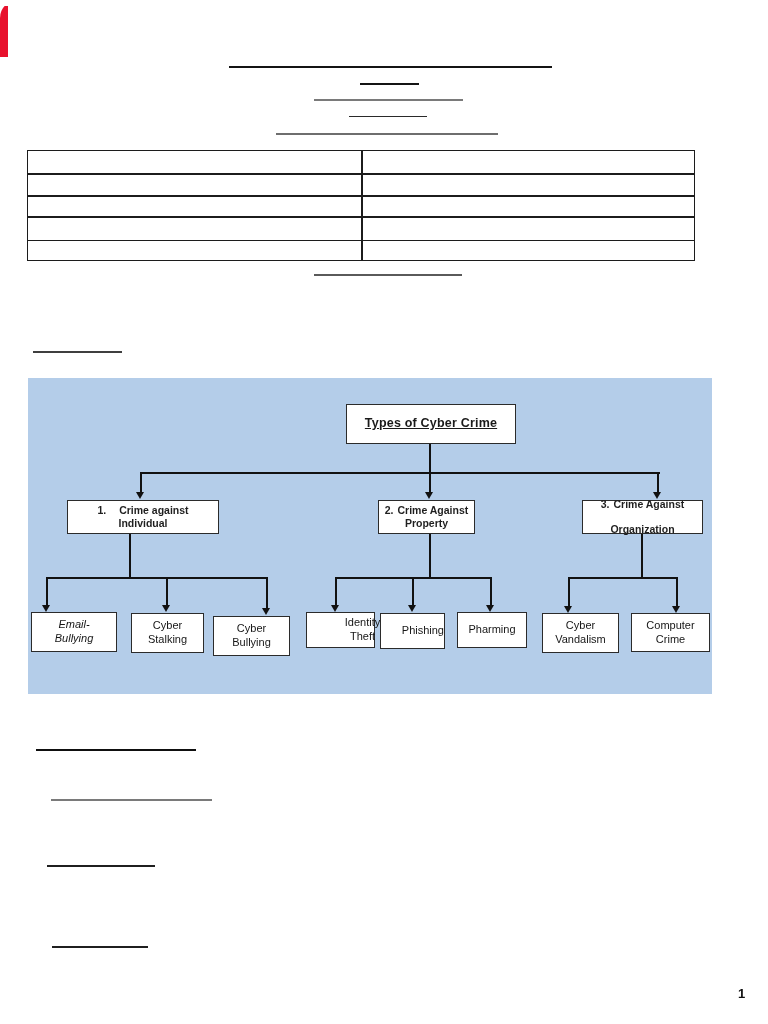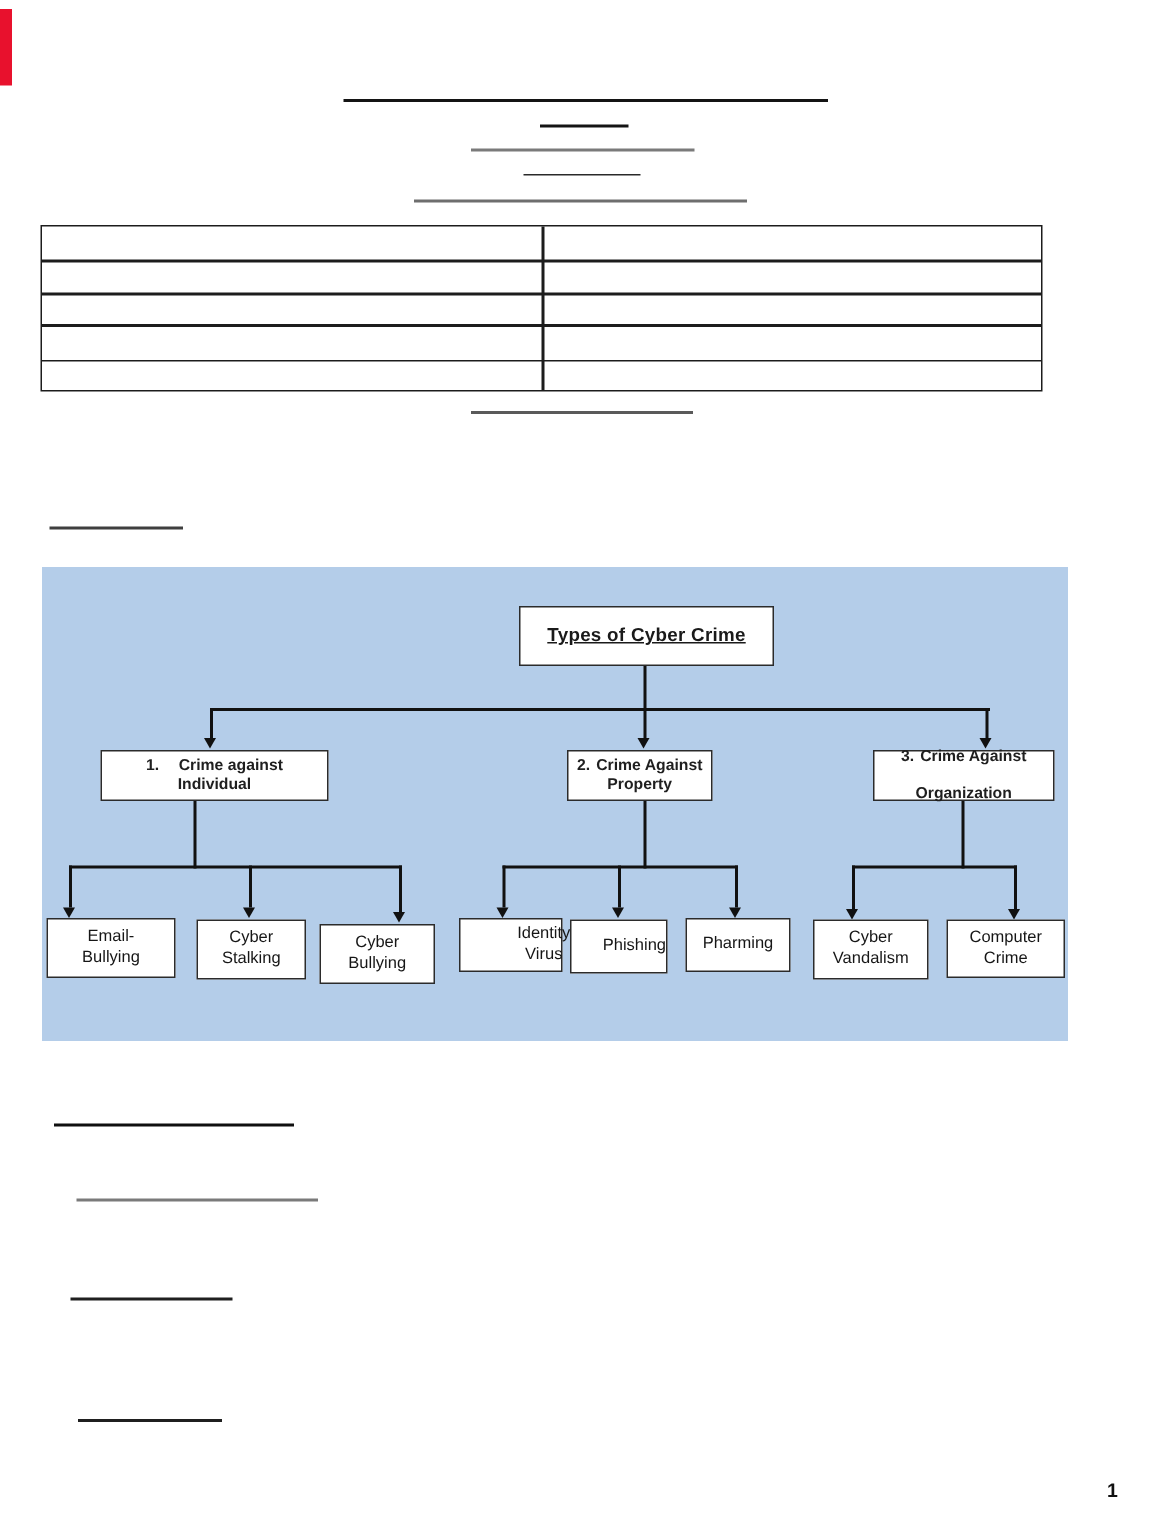--- a/index.html
+++ b/index.html
@@ -1,17 +1,17 @@
 <!DOCTYPE html>
 <html><head>
 <meta charset="utf-8">
 <style>
   html,body{margin:0;padding:0;background:#ffffff;}
   .page{position:relative;width:768px;height:1024px;background:#ffffff;overflow:hidden;
-        font-family:"Liberation Sans",sans-serif;color:#1a1a1a;}
+        font-family:"Liberation Sans",sans-serif;color:#1a1a1a;border-radius:18px;}
   .rline{position:absolute;}            
   .red-marker{position:absolute;left:0;top:6px;width:8px;height:51px;}
   
   .doc-table{position:absolute;left:27px;top:150px;width:668px;height:111px;
              border:1px solid #1c1c1c;box-sizing:border-box;}
   .doc-row{box-sizing:border-box;width:100%;}
   .doc-col-divider{position:absolute;left:333px;top:0;bottom:0;width:2px;background:#1c1c1c;}
   
   .diagram{position:absolute;left:28px;top:378px;width:684px;height:316px;}
   .dbox{position:absolute;background:#ffffff;border:1.5px solid #2b2b2b;box-sizing:border-box;
@@ -102,35 +102,35 @@
     <div class="linev" style="left:462px;top:199px;height:28px;"></div>
     <div class="arrow-down" style="left:458px;top:227px;"></div>
 
     <div class="linev" style="left:613px;top:156px;height:45px;"></div>
     <div class="lineh" style="left:540px;top:199px;width:110px;"></div>
     <div class="linev" style="left:540px;top:199px;height:29px;"></div>
     <div class="arrow-down" style="left:536px;top:228px;"></div>
     <div class="linev" style="left:648px;top:199px;height:29px;"></div>
     <div class="arrow-down" style="left:644px;top:228px;"></div>
 
-    <div class="dbox leaf-box" style="left:3px;top:234px;width:86px;height:40px;">
+    <div class="dbox leaf-box" style="left:3px;top:234px;width:86px;height:40px;font-style:italic;">
       <div>Email-</div>
       <div>Bullying</div>
     </div>
     <div class="dbox leaf-box" style="left:103px;top:235px;width:73px;height:40px;">
       <div>Cyber</div>
       <div>Stalking</div>
     </div>
     <div class="dbox leaf-box" style="left:185px;top:238px;width:77px;height:40px;">
       <div>Cyber</div>
       <div>Bullying</div>
     </div>
     <div class="dbox leaf-box" style="left:278px;top:234px;width:69px;height:36px;padding-left:44px;">
       <div>Identity</div>
-      <div>Virus</div>
+      <div>Theft</div>
     </div>
     <div class="dbox leaf-box" style="left:352px;top:235px;width:65px;height:36px;align-items:flex-end;">
       <div>Phishing</div>
       <div></div>
     </div>
     <div class="dbox leaf-box" style="left:429px;top:234px;width:70px;height:36px;">
       <div>Pharming</div>
       <div></div>
     </div>
     <div class="dbox leaf-box" style="left:514px;top:235px;width:77px;height:40px;">

